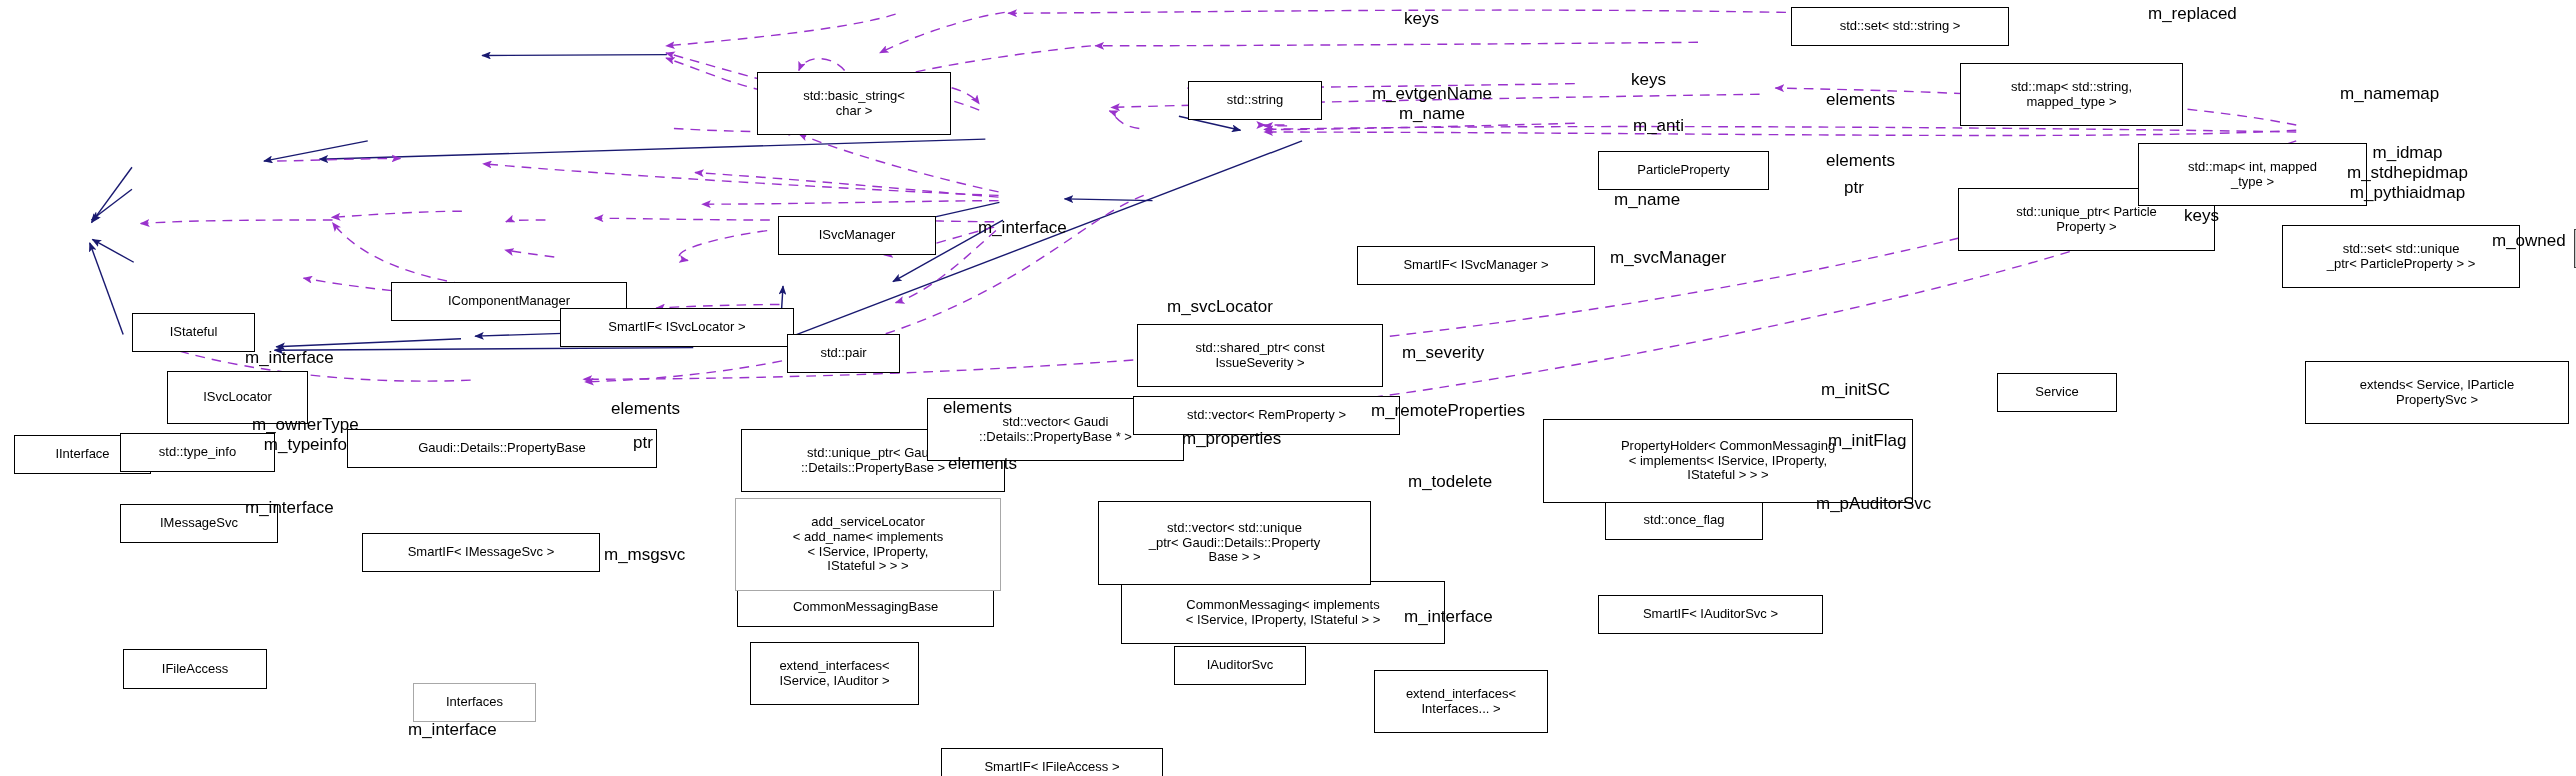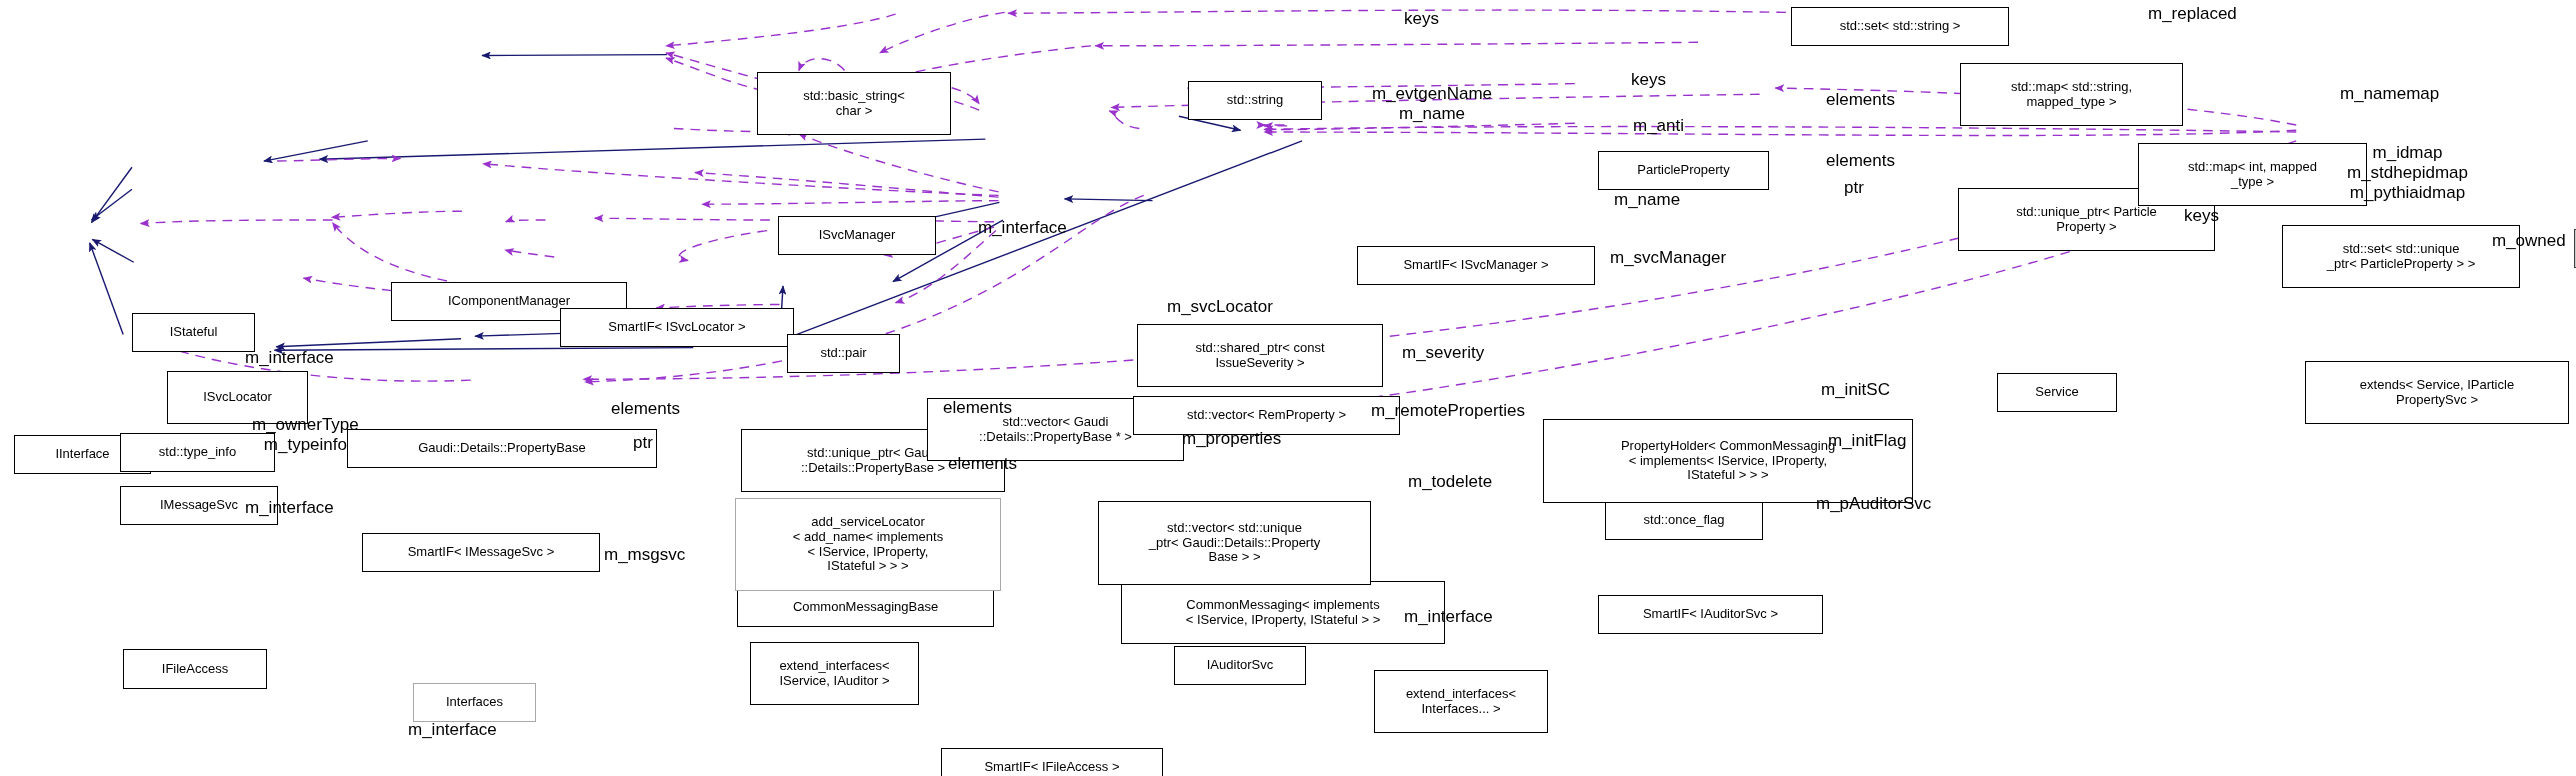--- a/index.html
+++ b/index.html
@@ -100,21 +100,21 @@
       </div>
       <div class="node" style="left: 132px; top: 313px; width: 123px; height: 39px;">
         <span style="white-space: pre-line;">IStateful</span>
       </div>
       <div class="node" style="left: 127px; top: 371px; width: 141px; height: 53px; margin-left: 40px;">
         <span style="white-space: pre-line;">ISvcLocator</span>
       </div>
       <div class="node" style="left: 120px; top: 433px; width: 155px; height: 39px;">
         <span style="white-space: pre-line;">std::type_info</span>
       </div>
-      <div class="node" style="left: 120px; top: 486px; width: 158px; height: 39px;">
+      <div class="node" style="left: 120px; top: 504px; width: 158px; height: 39px;">
         <span style="white-space: pre-line;">IMessageSvc</span>
       </div>
       <div class="node" style="left: 123px; top: 649px; width: 144px; height: 40px;">
         <span style="white-space: pre-line;">IFileAccess</span>
       </div>
       <div class="node" style="left: 368px; top: 282px; width: 236px; height: 39px; margin-left: 23px;">
         <span style="white-space: pre-line;">IComponentManager</span>
       </div>
       <div class="node" style="left: 560px; top: 308px; width: 234px; height: 39px;">
         <span style="white-space: pre-line;">SmartIF&lt; ISvcLocator &gt;</span>

